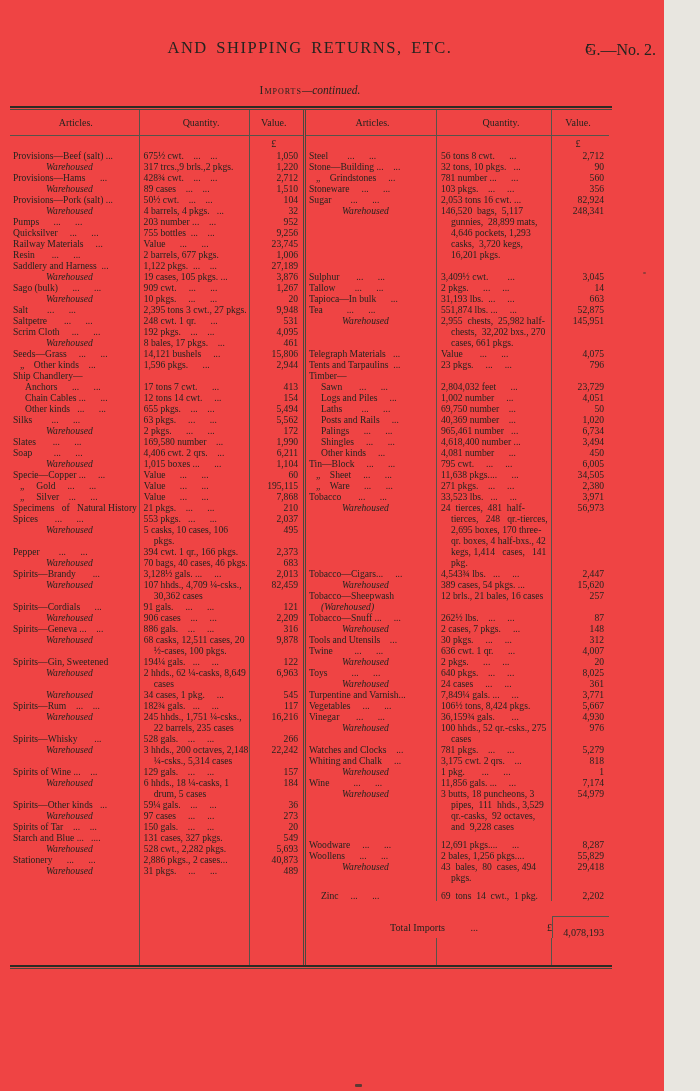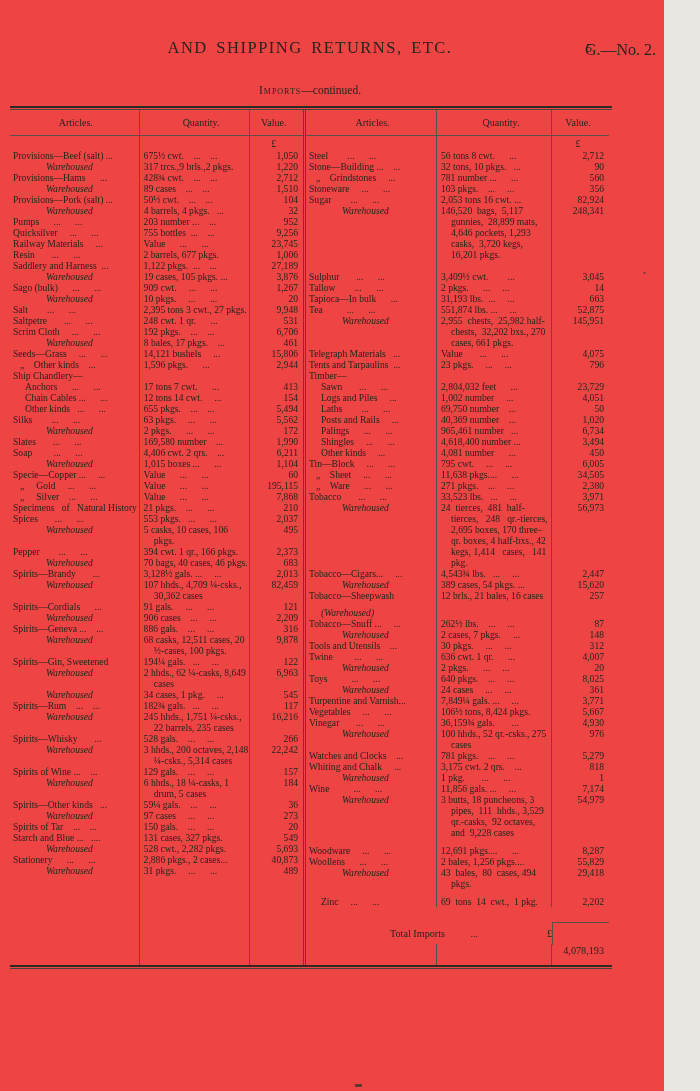--- a/index.html
+++ b/index.html
@@ -4,21 +4,21 @@
 <style>
   * { box-sizing: border-box; margin: 0; padding: 0; }
   body { background:#e8e6e0; font-family:"Liberation Serif", serif; }
   .page { position:relative; width:664px; height:1091px; background:#ef4444; color:#26241f; overflow:hidden; }
   .masthead { position:absolute; top:38px; left:0; width:620px; text-align:center;
               font-size:16.5px; letter-spacing:1.5px; word-spacing:3px; }
   .page-num { position:absolute; top:41px; left:586px; font-size:12px; }
   .doc-ref  { position:absolute; top:41px; right:8px; font-size:16px; }
   .subtitle { position:absolute; top:84px; left:0; width:620px; text-align:center; font-size:11.5px; }
   .subtitle .sc { font-variant:small-caps; letter-spacing:1px; }
-  .subtitle .it { }
+  .subtitle .it { font-style:italic; }
 
   .tablewrap { position:absolute; left:10px; top:106px; width:602px; }
   .hrule { height:4px; border-top:2px solid #2e2b24; border-bottom:1px solid #4a463c; }
   .tbody { display:flex; align-items:stretch; min-height:855px; }
   .half { display:flex; flex-direction:column; }
   .half.left  { width:296px; border-right:3px double #4c483e; }
   .half.right { width:303px; }
 
   .row { display:flex; align-items:flex-start; font-size:9.6px; line-height:11px; }
   .c { min-height:11px; align-self:stretch; white-space:pre-wrap; }
@@ -30,28 +30,28 @@
 
   .row.hdr { height:26px; font-size:10px; }
   .row.hdr .c { border-bottom:1px solid #57534a; padding-top:7px; text-align:center; text-indent:0; }
   .row.cur { height:14px; }
   .row.cur .c { padding-top:2px; text-align:center; text-indent:0; font-size:10px; }
   .row.filler { flex:1; }
 
   .a.wh { font-style:italic; padding-left:36px; }
   .a.sub { padding-left:15px; }
   .a.ditto { padding-left:10px; }
-  .a .paren { display:block; font-style:italic; padding-left:12px;margin-top:6px; }
+  .a .paren { display:block; font-style:italic; padding-left:12px; }
 
   .row.gaprow .c { min-height:0; }
 
   .row.total { margin-top:15px; height:22px; font-size:10.2px; }
   .row.total .tleft { width:234px; padding-left:84px; padding-top:6px; white-space:pre; }
   .row.total .tcur { width:12px; text-align:right; padding-top:6px; }
-  .row.total .c.v { border-left:1px solid #57534a; border-top:1px solid #57534a; padding-top:22px; }
+  .row.total .c.v { border-left:1px solid #57534a; border-top:1px solid #57534a; padding-top:10px; }
   .right .row.total .c.v { width:57px; }
 
   .smudge { position:absolute; background:#3a372f; border-radius:1px; }
 </style>
 </head>
 <body>
 
 <div class="page">
 
   <div class="masthead">AND SHIPPING RETURNS, ETC.</div>
@@ -152,21 +152,21 @@
             <div class="c v">9,948</div>
           </div>
           <div class="row">
             <div class="c a">Saltpetre       ...      ...</div>
             <div class="c q">248 cwt. 1 qr.      ...</div>
             <div class="c v">531</div>
           </div>
           <div class="row">
             <div class="c a">Scrim Cloth     ...      ...</div>
             <div class="c q">192 pkgs.    ...    ...</div>
-            <div class="c v">6,706</div>
+            <div class="c v">4,095</div>
           </div>
           <div class="row">
             <div class="c a wh">Warehoused</div>
             <div class="c q">8 bales, 17 pkgs.    ...</div>
             <div class="c v">461</div>
           </div>
           <div class="row">
             <div class="c a">Seeds—Grass     ...      ...</div>
             <div class="c q">14,121 bushels     ...</div>
             <div class="c v">15,806</div>

